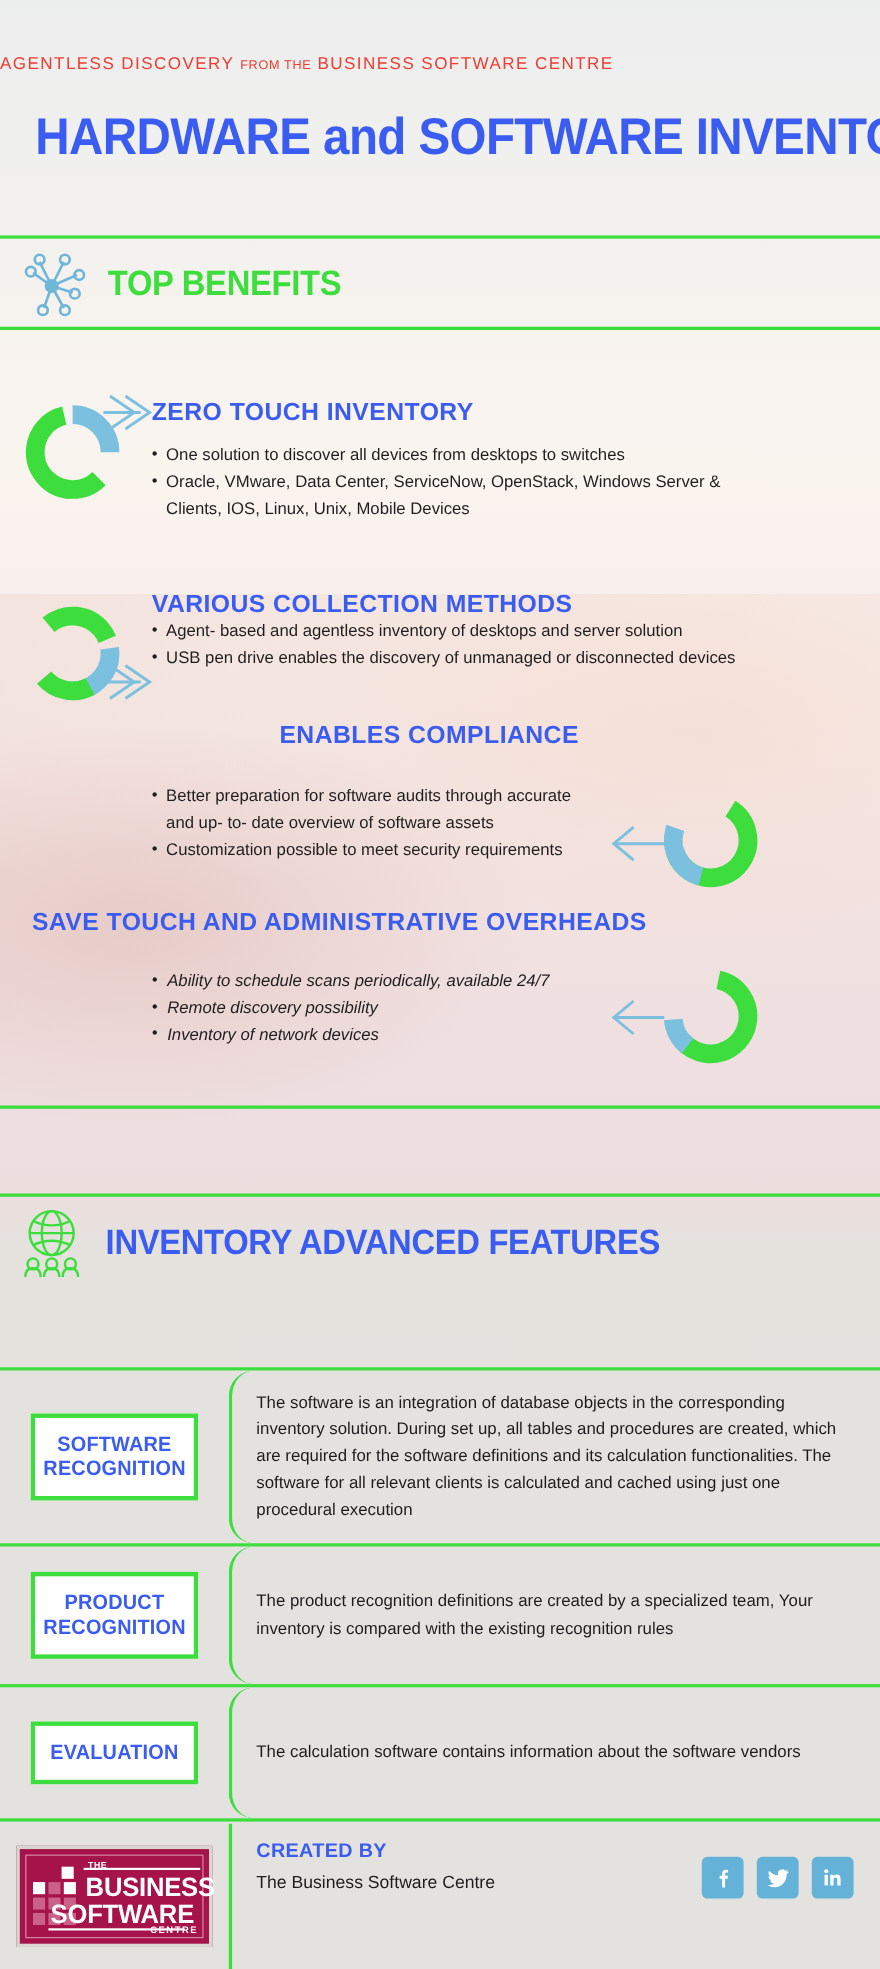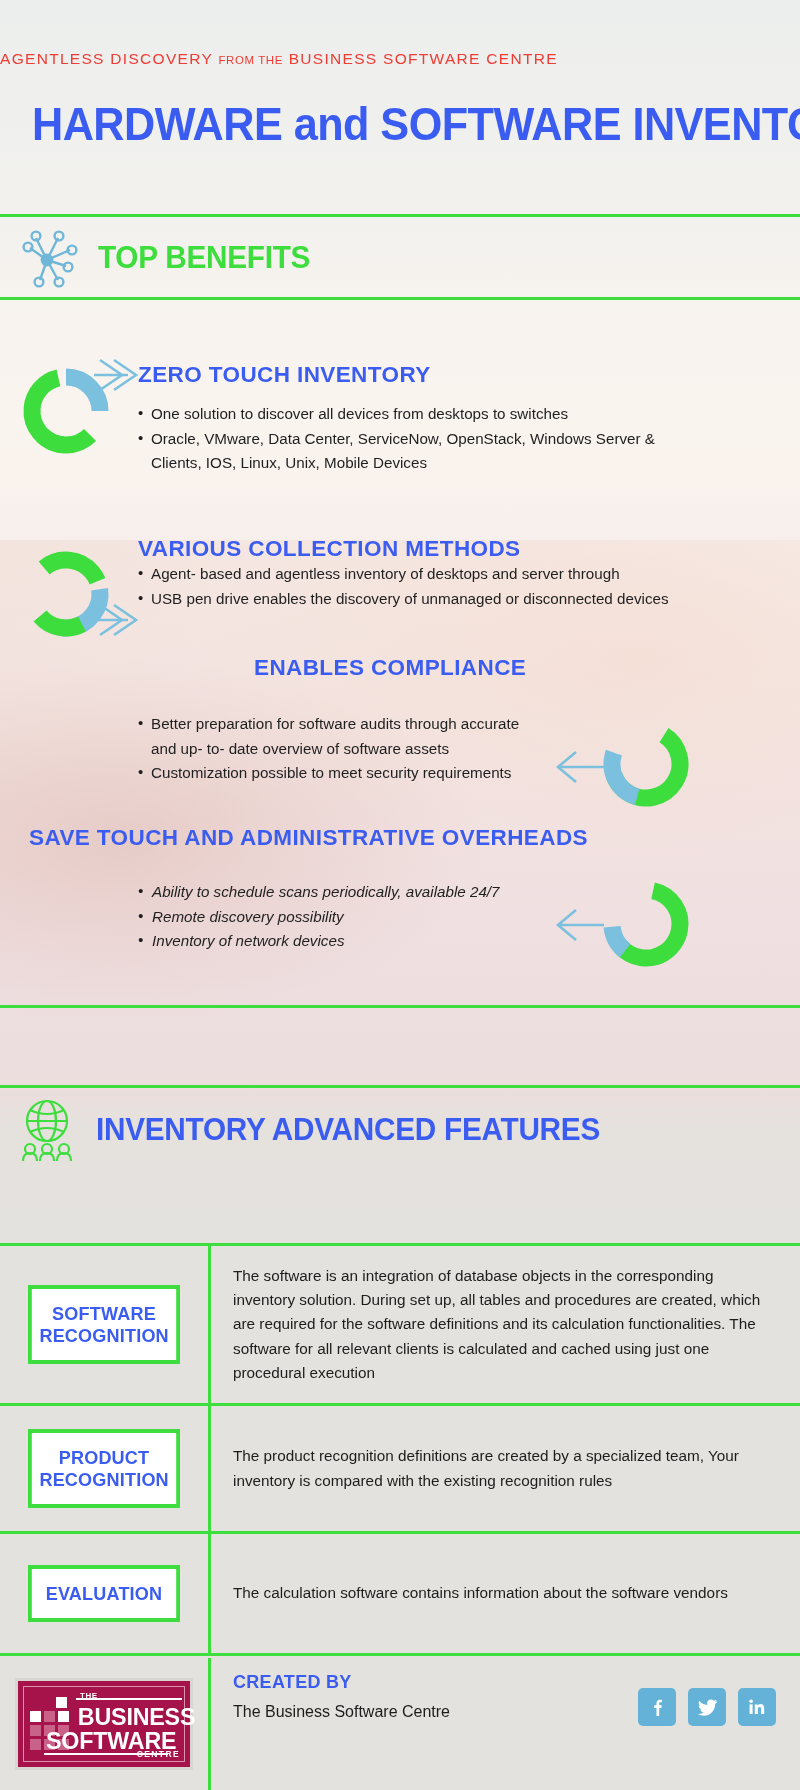--- a/index.html
+++ b/index.html
@@ -109,20 +109,21 @@
     transform: scaleX(.95);
   }
   .fright {
     flex: 1;
     border-left: 3px solid #3ddd3d;
     padding: 16px 22px 16px 22px;
     display: flex; align-items: center;
     color: #1d1d1d;
     font-size: 15.3px;
     line-height: 1.58;
+    border-radius: 23px;
   }
 
   
   .footer { position: absolute; left: 0; width: 800px; display: flex; }
   .f-logo-cell { width: 208px; display: flex; align-items: center; justify-content: center; }
   .logo {
     width: 178px; height: 92px; background: #a5134a;
     border: 3px solid #d9d6d1;
     position: relative;
     display: block;
@@ -224,21 +225,21 @@
     <svg width="68" height="50" viewBox="0 0 68 50">
       <g stroke="#7bc0de" stroke-width="2.6" fill="none">
         <path d="M8 10 L30 25 L8 40"></path>
         <path d="M22 10 L44 25 L22 40"></path>
         <line x1="2" y1="25" x2="36" y2="25"></line>
       </g>
     </svg>
   </span>
   <div class="benefit-title" style="left:138px; top:536px;">VARIOUS COLLECTION METHODS</div>
   <ul class="bullets" style="left:138px; top:562px; width:545px;">
-    <li>Agent- based and agentless inventory of desktops and server through</li>
+    <li>Agent- based and agentless inventory of desktops and server solution</li>
     <li>USB pen drive enables the discovery of unmanaged or disconnected devices</li>
   </ul>
 
   <div class="donut" style="left:600px; top:718px; width:92px; height:92px;">
     <svg viewBox="0 0 92 92" width="92" height="92">
       <circle cx="46" cy="46" r="34" fill="none" stroke="#3ddd3d" stroke-width="17" stroke-dasharray="130 83.6" transform="rotate(-58 46 46)"></circle>
       <circle cx="46" cy="46" r="34" fill="none" stroke="#7bc0de" stroke-width="17" stroke-dasharray="56 157.6" transform="rotate(105 46 46)"></circle>
     </svg>
   </div>
   <span class="arrow" style="left:552px; top:742px;">

